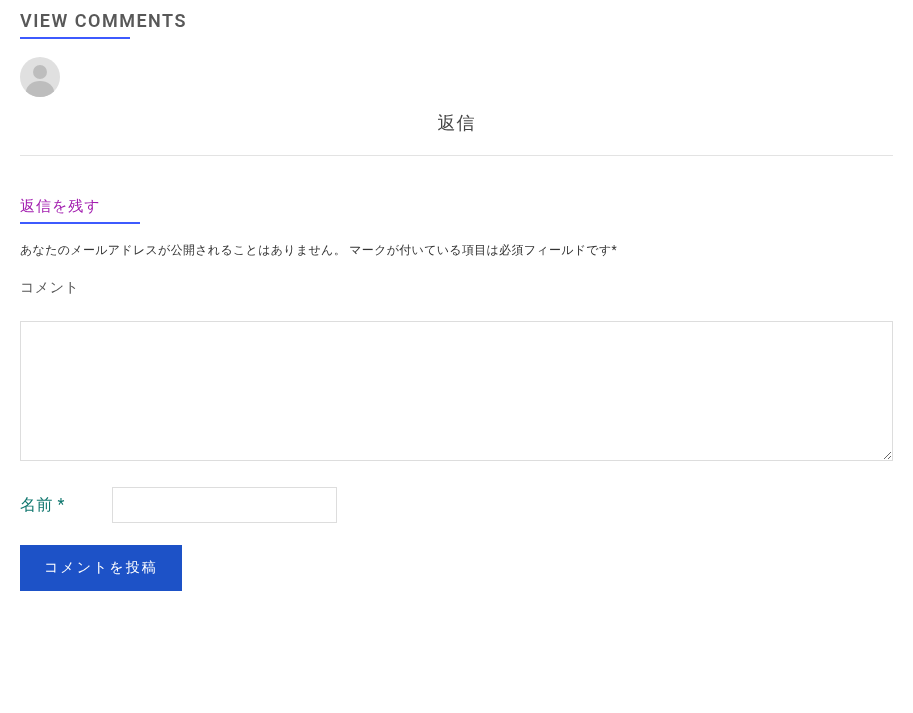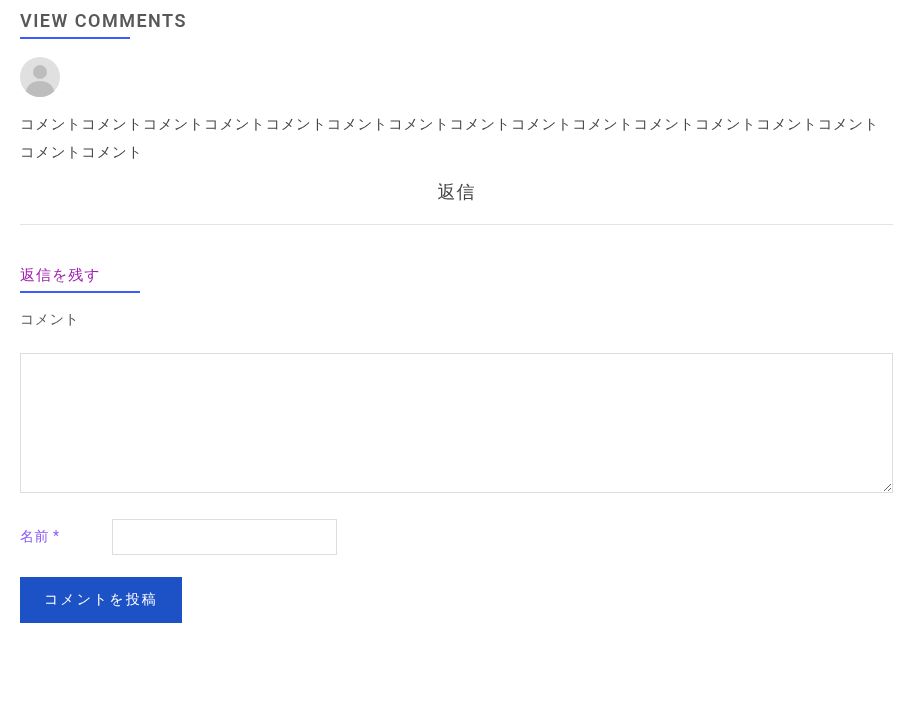--- a/index.html
+++ b/index.html
@@ -133,22 +133,22 @@
       resize: both;
       margin-bottom: 22px;
     }
     .form-row {
       display: flex;
       align-items: center;
       margin-bottom: 22px;
     }
     .form-row-label {
       width: 92px;
-      font-size: 14px;
-      color: #8b5cf6;
+      font-size: 16px;
+      color: #0f766e;
       letter-spacing: 0.5px;
     }
     .form-input {
       width: 225px;
       height: 36px;
       border: 1px solid #ddd;
       padding: 0 8px;
       font-size: 14px;
       font-family: inherit;
     }
@@ -167,31 +167,31 @@
 <body>
 
 <div>
   <div class="section-title">VIEW COMMENTS</div>
   <span class="section-title-underline"></span>
 
   <div class="comment">
     <div class="comment-header">
       <div class="avatar"></div>
     </div>
-    <div class="comment-body">コメントコメントコメントコメントコメントコメントコメントコメントコメントコメントコメントコメントコメントコメントコメントコメント</div>
     <div class="reply-link">返信</div>
   </div>
 
   <div class="divider"></div>
 </div>
 
 <div>
   <div class="reply-title">返信を残す</div>
   <span class="section-title-underline" style="width:120px;"></span>
 
+  <div class="form-notice">あなたのメールアドレスが公開されることはありません。 マークが付いている項目は必須フィールドです*</div>
 
   <label class="form-label">コメント</label>
   <textarea class="comment-textarea" style=""></textarea>
 
   <div class="form-row">
     <span class="form-row-label">名前 *</span>
     <input type="text" class="form-input" style="">
   </div>
 
 

